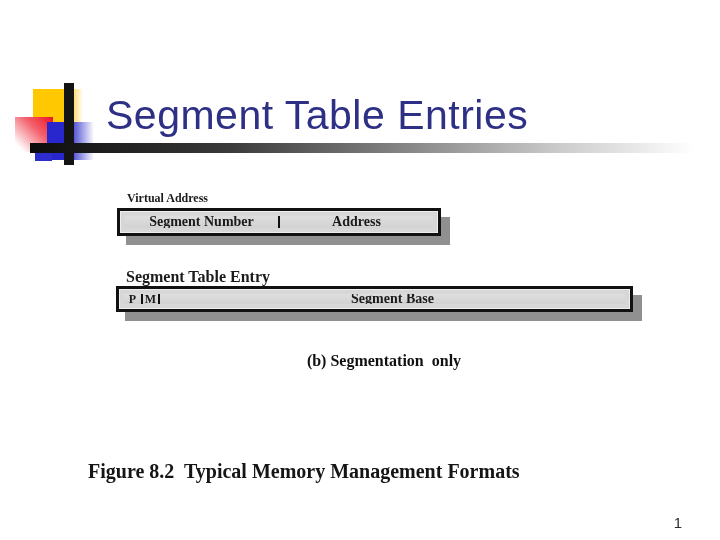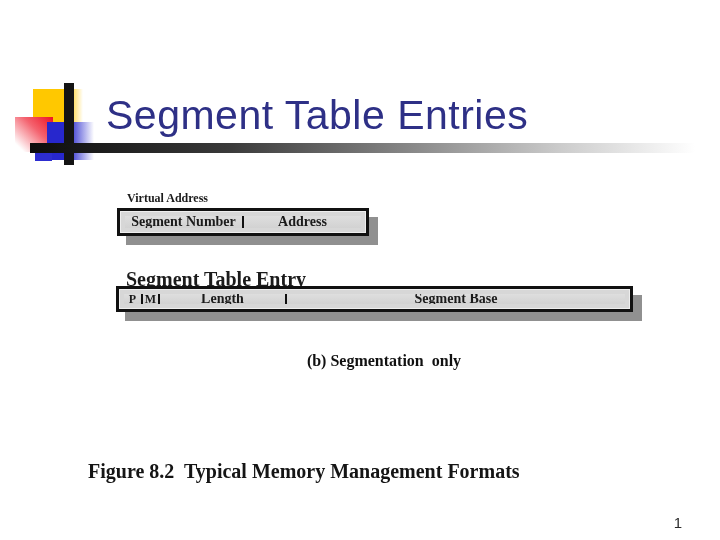--- a/index.html
+++ b/index.html
@@ -60,30 +60,30 @@
   .figure-text {
     font-family: "Liberation Serif", serif;
     color: #1b1b1b;
   }
   .va-label {
     position: absolute; left: 117px; top: 181px;
     font-size: 12px; font-weight: 600;
   }
   .ste-label {
     position: absolute; left: 116px; top: 258px;
-    font-size: 20px; font-weight: 600;
+    font-size: 16px; font-weight: 600;
   }
   .bitbox {
     position: absolute;
     display: flex; align-items: stretch;
     border: 3px solid #111111;
     background: #d7d7d7;
     box-shadow: 9px 9px 0 0 #909090, inset 0 0 0 1px #eeeeee;
   }
-  .box1 { left: 112px; top: 203px; width: 252px; height: 28px; }
+  .box1 { left: 112px; top: 203px; width: 324px; height: 28px; }
   .box2 { left: 111px; top: 281px; width: 517px; height: 26px; }
   .cell {
     display: flex; align-items: center; justify-content: center;
     font-family: "Liberation Serif", serif;
     font-size: 14px; font-weight: 600; color: #1b1b1b;
     border-right: 2px solid #111111;
     overflow: hidden; white-space: nowrap;
     background: linear-gradient(#dedede, #d2d2d2);
   }
   .cell:last-child { border-right: none; }
@@ -135,21 +135,20 @@
   <div class="bitbox box1">
     <div class="cell c-half">Segment Number</div>
     <div class="cell c-half">Address</div>
   </div>
 
   <div class="ste-label figure-text">Segment Table Entry</div>
 
   <div class="bitbox box2">
     <div class="cell c-p">P</div>
     <div class="cell c-m">M</div>
-    <div class="cell c-len">Length</div>
     <div class="cell c-base">Segment Base</div>
   </div>
 
   <div class="sub-caption">(b) Segmentation  only</div>
 
   <div class="fig-caption">Figure 8.2  Typical Memory Management Formats</div>
 
   <div class="page-number">1</div>
 
 </div>

